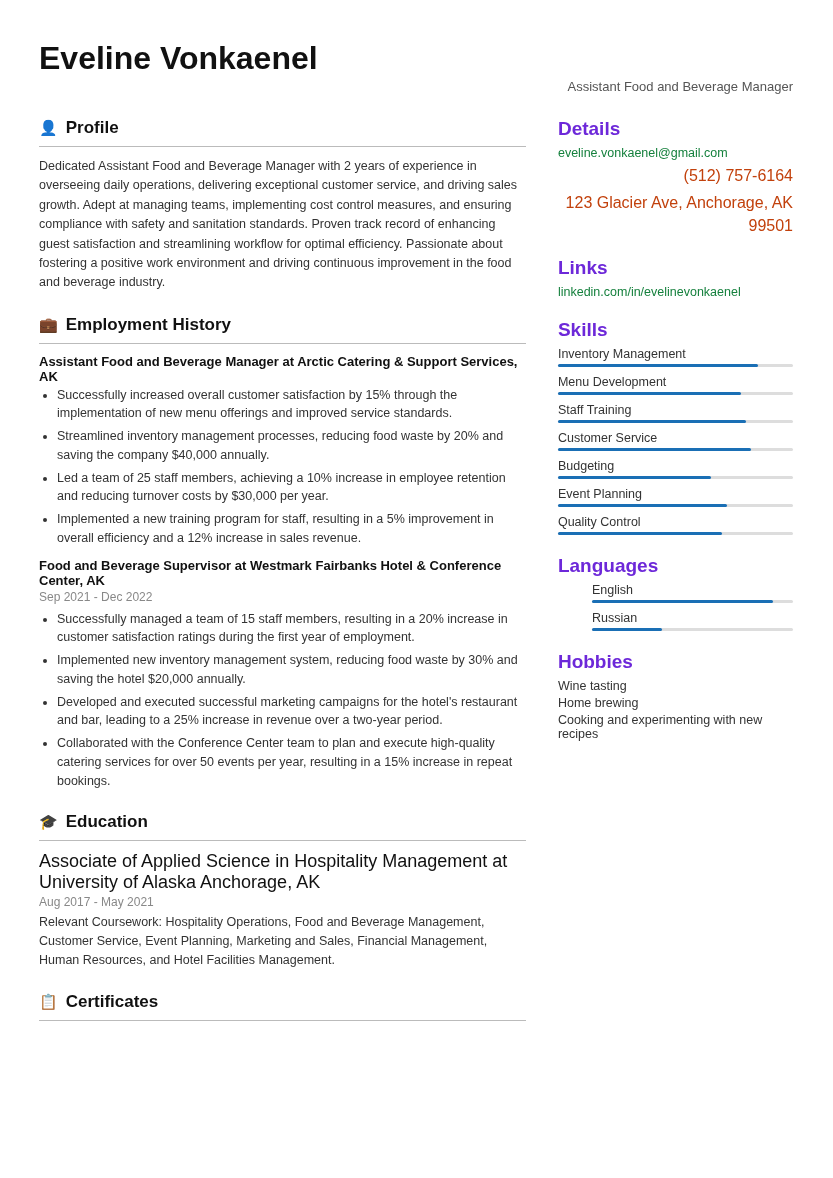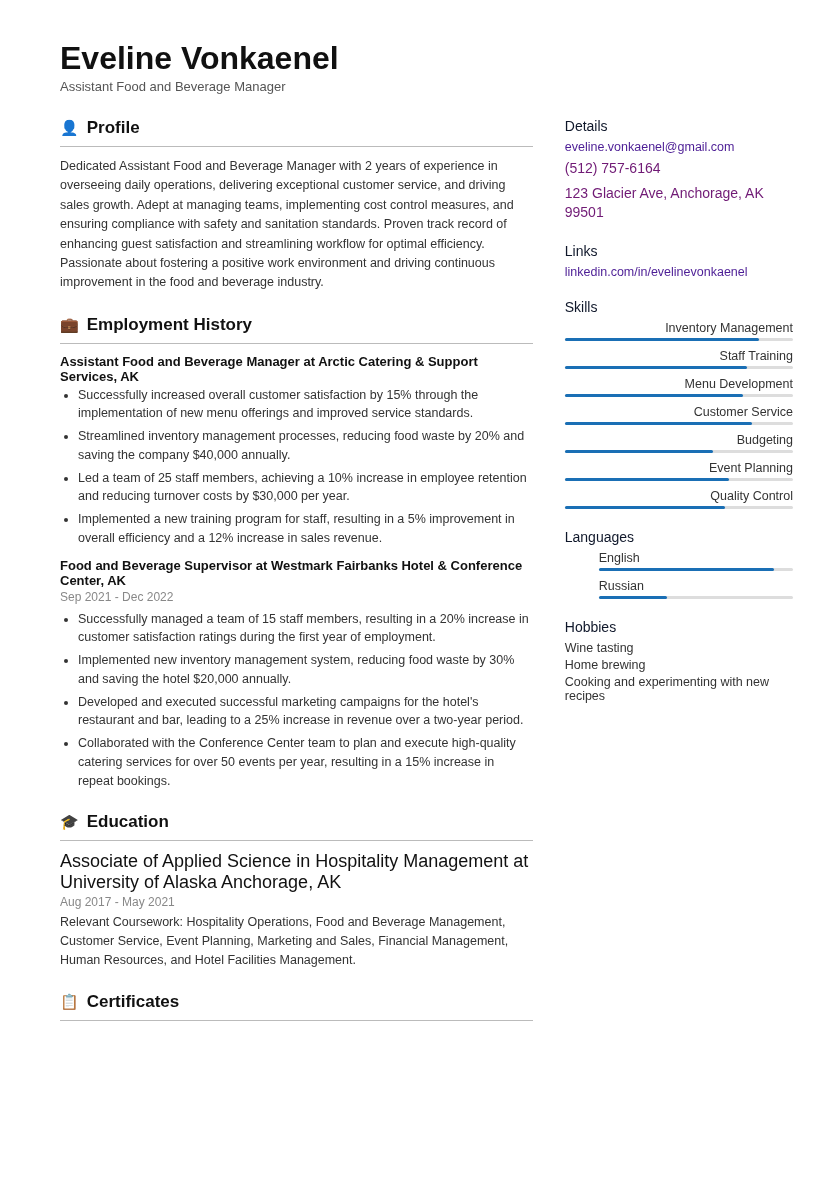--- a/index.html
+++ b/index.html
@@ -7,35 +7,36 @@
       font-family: Arial, sans-serif;
       font-size: 13px;
       color: #222;
       background: #fff;
       width: 833px;
       min-height: 1178px;
     }
     .page {
       display: flex;
       flex-direction: column;
-      padding: 40px 40px 40px 60px;
+      padding: 40px 40px 40px 39px;
     }
     .header {
       margin-bottom: 24px;
       border-bottom: none;
     }
     .header-name {
       font-size: 32px;
       font-weight: bold;
       color: #111;
     }
     .header-title {
       font-size: 13px;
       color: #555;
       margin-top: 2px;
+      text-align: right;
     }
     .main-content {
       display: flex;
       gap: 32px;
     }
     .left-col {
       flex: 1.45;
       min-width: 0;
     }
     .right-col {
@@ -97,41 +98,41 @@
     .edu-text {
       font-size: 12.5px;
       color: #333;
       line-height: 1.5;
     }
     
     .right-section {
       margin-bottom: 20px;
     }
     .right-section-title {
-      font-size: 14px;
-      font-weight: normal;
-      color: #0f172a;
+      font-size: 19px;
+      font-weight: bold;
+      color: #6d28d9;
       margin-bottom: 6px;
     }
     .detail-item {
-      font-size: 14px;
-      color: #701a75;
+      font-size: 16px;
+      color: #c2410c;
       margin-bottom: 5px;
       line-height: 1.4;
+      text-align: right;
     }
     .detail-link {
-      color: #4c1d95;
+      color: #15803d;
       text-decoration: none;
       font-size: 12.5px;
       display: block;
       margin-bottom: 5px;
     }
     .skill-item {
       margin-bottom: 8px;
-      text-align: right;
     }
     .skill-name {
       font-size: 12.5px;
       color: #333;
       margin-bottom: 3px;
     }
     .skill-bar-bg {
       width: 100%;
       height: 3px;
       background: #ddd;
@@ -255,29 +256,29 @@
 
       <div class="right-section">
         <div class="right-section-title">Skills</div>
         <div class="skill-item">
           <div class="skill-name">Inventory Management</div>
           <div class="skill-bar-bg">
             <div class="skill-bar-fill" style="width:85%"></div>
           </div>
         </div>
         <div class="skill-item">
+          <div class="skill-name">Menu Development</div>
+          <div class="skill-bar-bg">
+            <div class="skill-bar-fill" style="width:78%"></div>
+          </div>
+        </div>
+        <div class="skill-item">
           <div class="skill-name">Staff Training</div>
           <div class="skill-bar-bg">
             <div class="skill-bar-fill" style="width:80%"></div>
-          </div>
-        </div>
-        <div class="skill-item">
-          <div class="skill-name">Menu Development</div>
-          <div class="skill-bar-bg">
-            <div class="skill-bar-fill" style="width:78%"></div>
           </div>
         </div>
         <div class="skill-item">
           <div class="skill-name">Customer Service</div>
           <div class="skill-bar-bg">
             <div class="skill-bar-fill" style="width:82%"></div>
           </div>
         </div>
         <div class="skill-item">
           <div class="skill-name">Budgeting</div>

